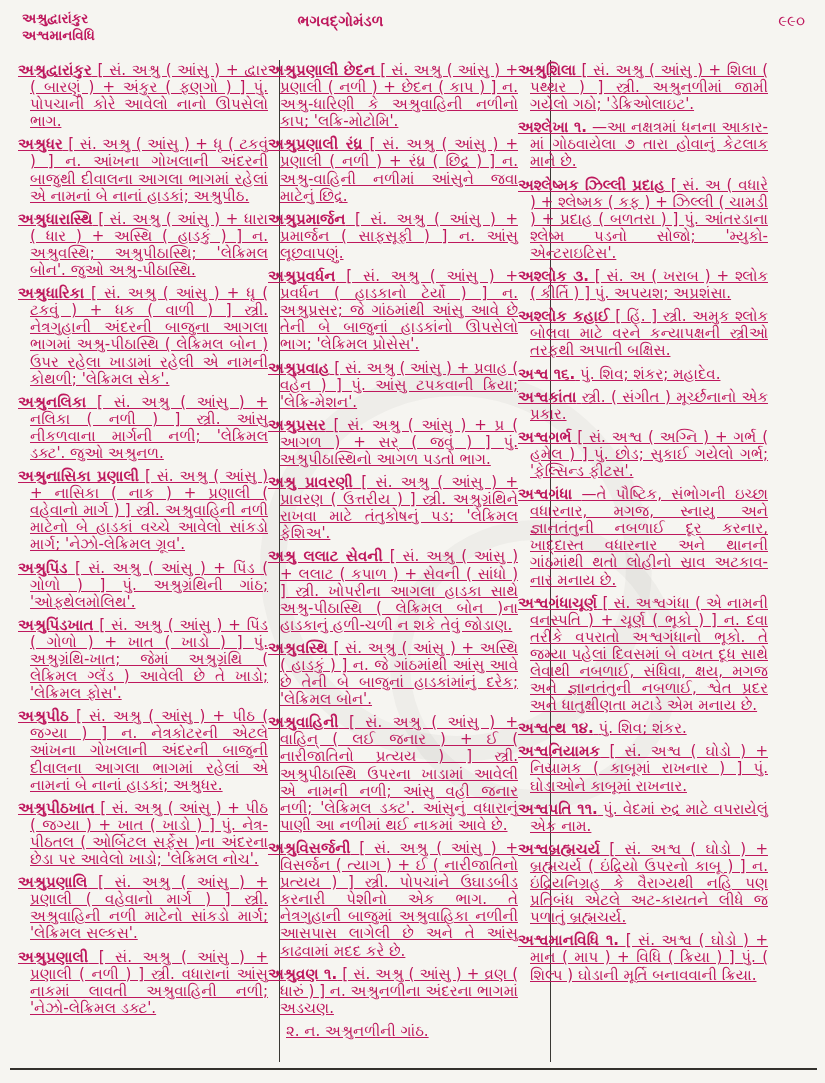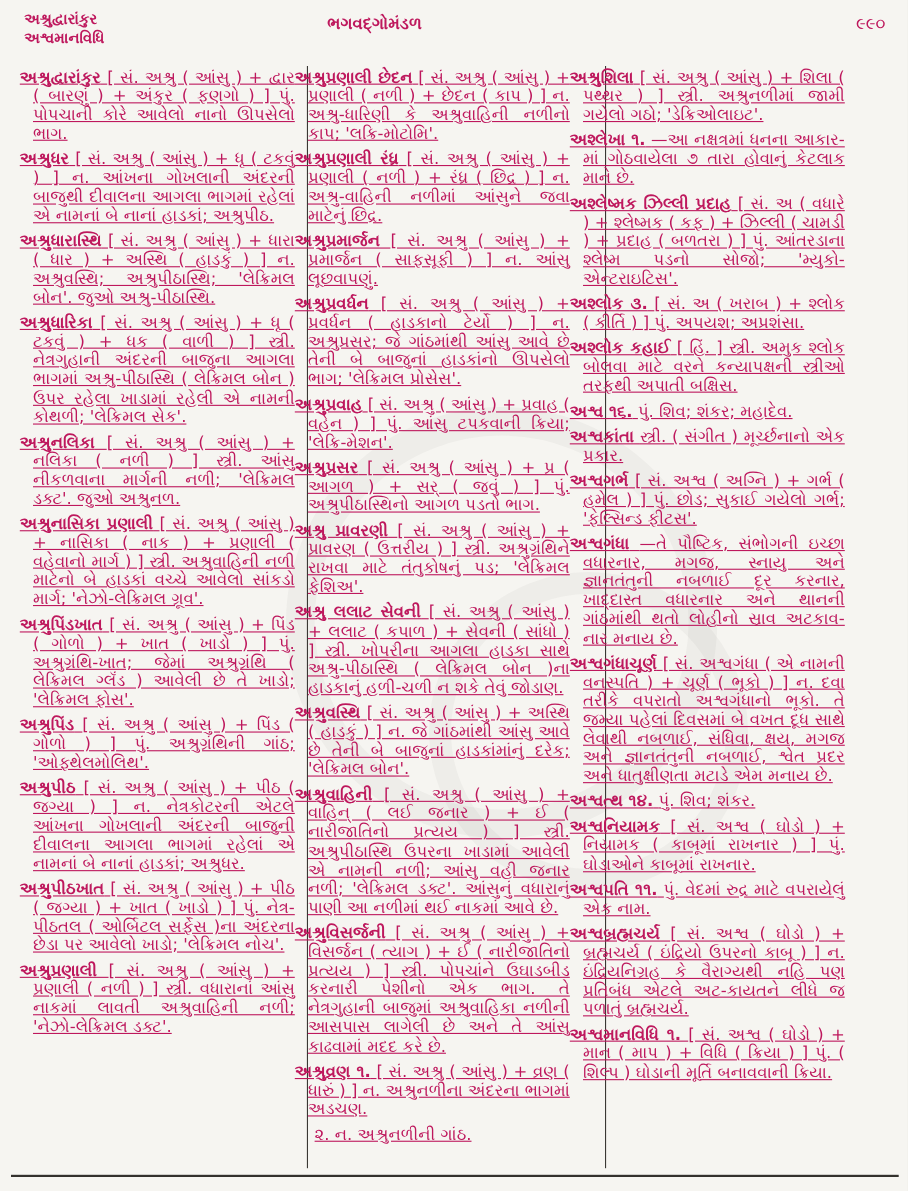--- a/index.html
+++ b/index.html
@@ -94,24 +94,25 @@
   <div class="vrule r2"></div>
 
   <div class="columns">
     <div class="col">
         <p class="entry"><b>અશ્રુદ્વારાંકુર</b> <span>[ સં. અશ્રુ ( આંસુ ) + દ્વાર ( બારણું ) + અંકુર ( ફણગો ) ] પું. પોપચાની કોરે આવેલો નાનો ઊપસેલો ભાગ.</span></p>
         <p class="entry"><b>અશ્રુધર</b> <span>[ સં. અશ્રુ ( આંસુ ) + ધૃ ( ટકવું ) ] ન. આંખના ગોખલાની અંદરની બાજુથી દીવાલના આગલા ભાગમાં રહેલાં એ નામનાં બે નાનાં હાડકાં; અશ્રુપીઠ.</span></p>
         <p class="entry"><b>અશ્રુધારાસ્થિ</b> <span>[ સં. અશ્રુ ( આંસુ ) + ધારા ( ધાર ) + અસ્થિ ( હાડકું ) ] ન. અશ્રુવસ્થિ; અશ્રુપીઠાસ્થિ; 'લેક્રિમલ બોન'. જુઓ અશ્રુ-પીઠાસ્થિ.</span></p>
         <p class="entry"><b>અશ્રુધારિકા</b> <span>[ સં. અશ્રુ ( આંસુ ) + ધૃ ( ટકવું ) + ધક ( વાળી ) ] સ્ત્રી. નેત્રગુહાની અંદરની બાજુના આગલા ભાગમાં અશ્રુ-પીઠાસ્થિ ( લેક્રિમલ બોન ) ઉપર રહેલા ખાડામાં રહેલી એ નામની કોથળી; 'લેક્રિમલ સેક'.</span></p>
         <p class="entry"><b>અશ્રુનલિકા</b> <span>[ સં. અશ્રુ ( આંસુ ) + નલિકા ( નળી ) ] સ્ત્રી. આંસુ નીકળવાના માર્ગની નળી; 'લેક્રિમલ ડક્ટ'. જુઓ અશ્રુનળ.</span></p>
         <p class="entry"><b>અશ્રુનાસિકા પ્રણાલી</b> <span>[ સં. અશ્રુ ( આંસુ ) + નાસિકા ( નાક ) + પ્રણાલી ( વહેવાનો માર્ગ ) ] સ્ત્રી. અશ્રુવાહિની નળી માટેનો બે હાડકાં વચ્ચે આવેલો સાંકડો માર્ગ; 'નેઝો-લેક્રિમલ ગ્રૂવ'.</span></p>
+        <p class="entry"><b>અશ્રુપિંડ</b> <span>[ સં. અશ્રુ ( આંસુ ) + પિંડ ( ગોળો ) ] પું. અશ્રુગ્રંથિની ગાંઠ; 'ઓફ્થેલમોલિથ'.</span></p>
         <p class="entry"><b>અશ્રુપિંડખાત</b> <span>[ સં. અશ્રુ ( આંસુ ) + પિંડ ( ગોળો ) + ખાત ( ખાડો ) ] પું. અશ્રુગ્રંથિ-ખાત; જેમાં અશ્રુગ્રંથિ ( લેક્રિમલ ગ્લૅંડ ) આવેલી છે તે ખાડો; 'લેક્રિમલ ફોસ'.</span></p>
-        <p class="entry"><b>અશ્રુપિંડ</b> <span>[ સં. અશ્રુ ( આંસુ ) + પિંડ ( ગોળો ) ] પું. અશ્રુગ્રંથિની ગાંઠ; 'ઓફ્થેલમોલિથ'.</span></p>
         <p class="entry"><b>અશ્રુપીઠ</b> <span>[ સં. અશ્રુ ( આંસુ ) + પીઠ ( જગ્યા ) ] ન. નેત્રકોટરની એટલે આંખના ગોખલાની અંદરની બાજુની દીવાલના આગલા ભાગમાં રહેલાં એ નામનાં બે નાનાં હાડકાં; અશ્રુધર.</span></p>
         <p class="entry"><b>અશ્રુપીઠખાત</b> <span>[ સં. અશ્રુ ( આંસુ ) + પીઠ ( જગ્યા ) + ખાત ( ખાડો ) ] પું. નેત્ર-પીઠતલ ( ઓર્બિટલ સર્ફેસ )ના અંદરના છેડા પર આવેલો ખાડો; 'લેક્રિમલ નોચ'.</span></p>
+        <p class="entry"><b>અશ્રુપ્રણાલિ</b> <span>[ સં. અશ્રુ ( આંસુ ) + પ્રણાલી ( વહેવાનો માર્ગ ) ] સ્ત્રી. અશ્રુવાહિની નળી માટેનો સાંકડો માર્ગ; 'લેક્રિમલ સલ્કસ'.</span></p>
         <p class="entry"><b>અશ્રુપ્રણાલી</b> <span>[ સં. અશ્રુ ( આંસુ ) + પ્રણાલી ( નળી ) ] સ્ત્રી. વધારાનાં આંસુ નાકમાં લાવતી અશ્રુવાહિની નળી; 'નેઝો-લેક્રિમલ ડક્ટ'.</span></p>
       </div>
     <div class="col">
         <p class="entry"><b>અશ્રુપ્રણાલી છેદન</b> <span>[ સં. અશ્રુ ( આંસુ ) + પ્રણાલી ( નળી ) + છેદન ( કાપ ) ] ન. અશ્રુ-ધારિણી કે અશ્રુવાહિની નળીનો કાપ; 'લક્રિ-મોટોમિ'.</span></p>
         <p class="entry"><b>અશ્રુપ્રણાલી રંધ્ર</b> <span>[ સં. અશ્રુ ( આંસુ ) + પ્રણાલી ( નળી ) + રંધ્ર ( છિદ્ર ) ] ન. અશ્રુ-વાહિની નળીમાં આંસુને જવા માટેનું છિદ્ર.</span></p>
         <p class="entry"><b>અશ્રુપ્રમાર્જન</b> <span>[ સં. અશ્રુ ( આંસુ ) + પ્રમાર્જન ( સાફસૂફી ) ] ન. આંસુ લૂછવાપણું.</span></p>
         <p class="entry"><b>અશ્રુપ્રવર્ધન</b> <span>[ સં. અશ્રુ ( આંસુ ) + પ્રવર્ધન ( હાડકાનો ટેર્યો ) ] ન. અશ્રુપ્રસર; જે ગાંઠમાંથી આંસુ આવે છે તેની બે બાજુનાં હાડકાંનો ઊપસેલો ભાગ; 'લેક્રિમલ પ્રોસેસ'.</span></p>
         <p class="entry"><b>અશ્રુપ્રવાહ</b> <span>[ સં. અશ્રુ ( આંસુ ) + પ્રવાહ ( વહેન ) ] પું. આંસુ ટપકવાની ક્રિયા; 'લેક્રિ-મેશન'.</span></p>
         <p class="entry"><b>અશ્રુપ્રસર</b> <span>[ સં. અશ્રુ ( આંસુ ) + પ્ર ( આગળ ) + સર્ ( જવું ) ] પું. અશ્રુપીઠાસ્થિનો આગળ પડતો ભાગ.</span></p>
         <p class="entry"><b>અશ્રુ પ્રાવરણી</b> <span>[ સં. અશ્રુ ( આંસુ ) + પ્રાવરણ ( ઉત્તરીય ) ] સ્ત્રી. અશ્રુગ્રંથિને રાખવા માટે તંતુકોષનું પડ; 'લેક્રિમલ ફેશિઅ'.</span></p>

